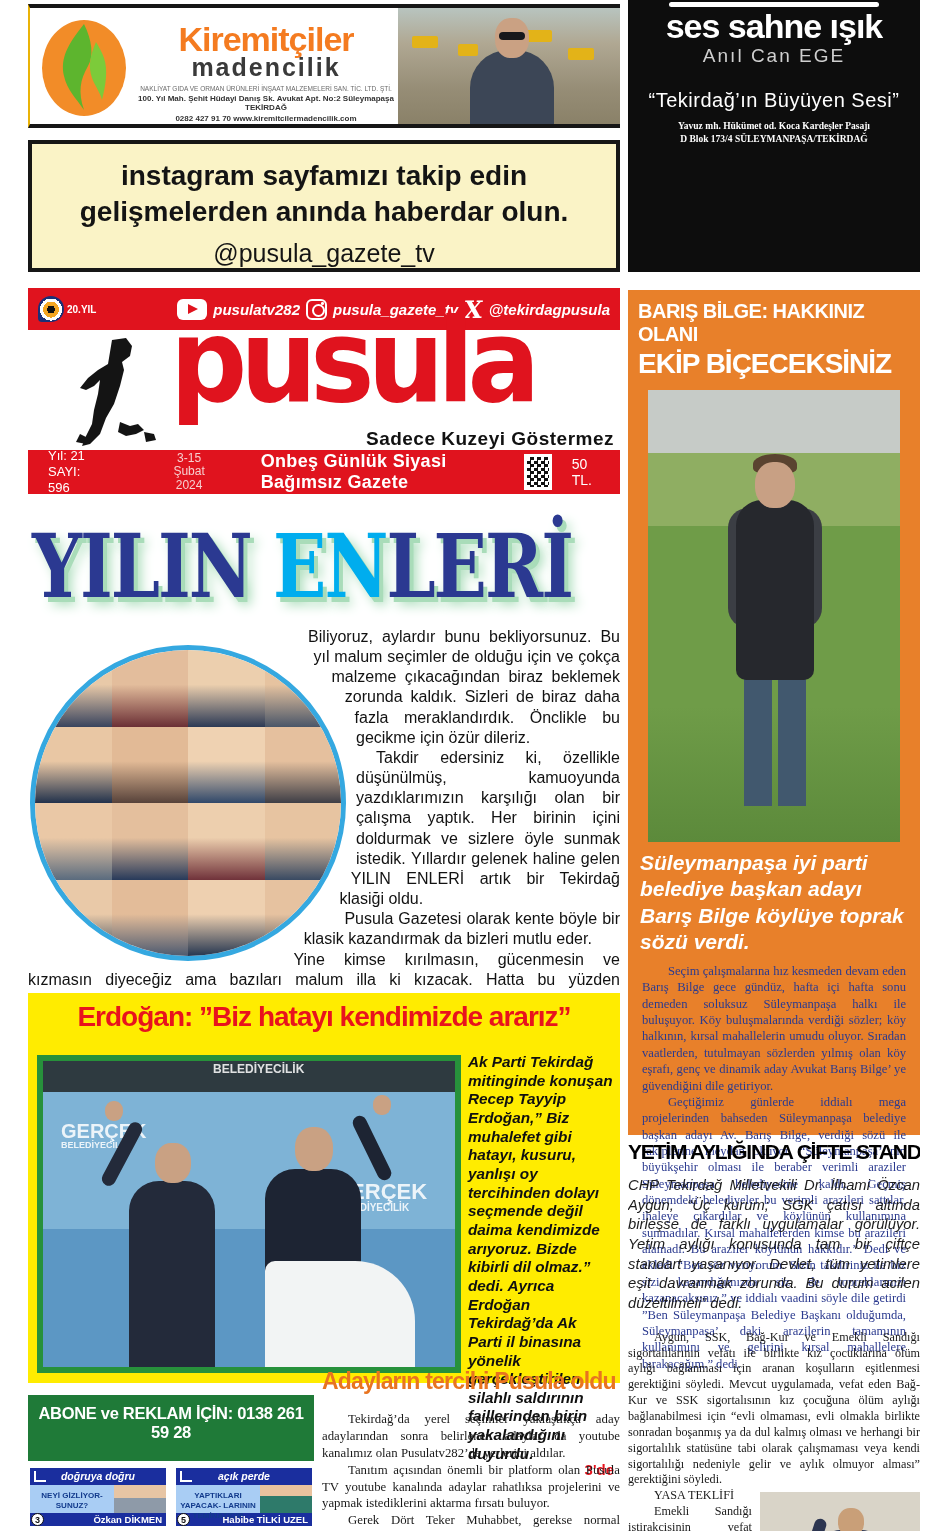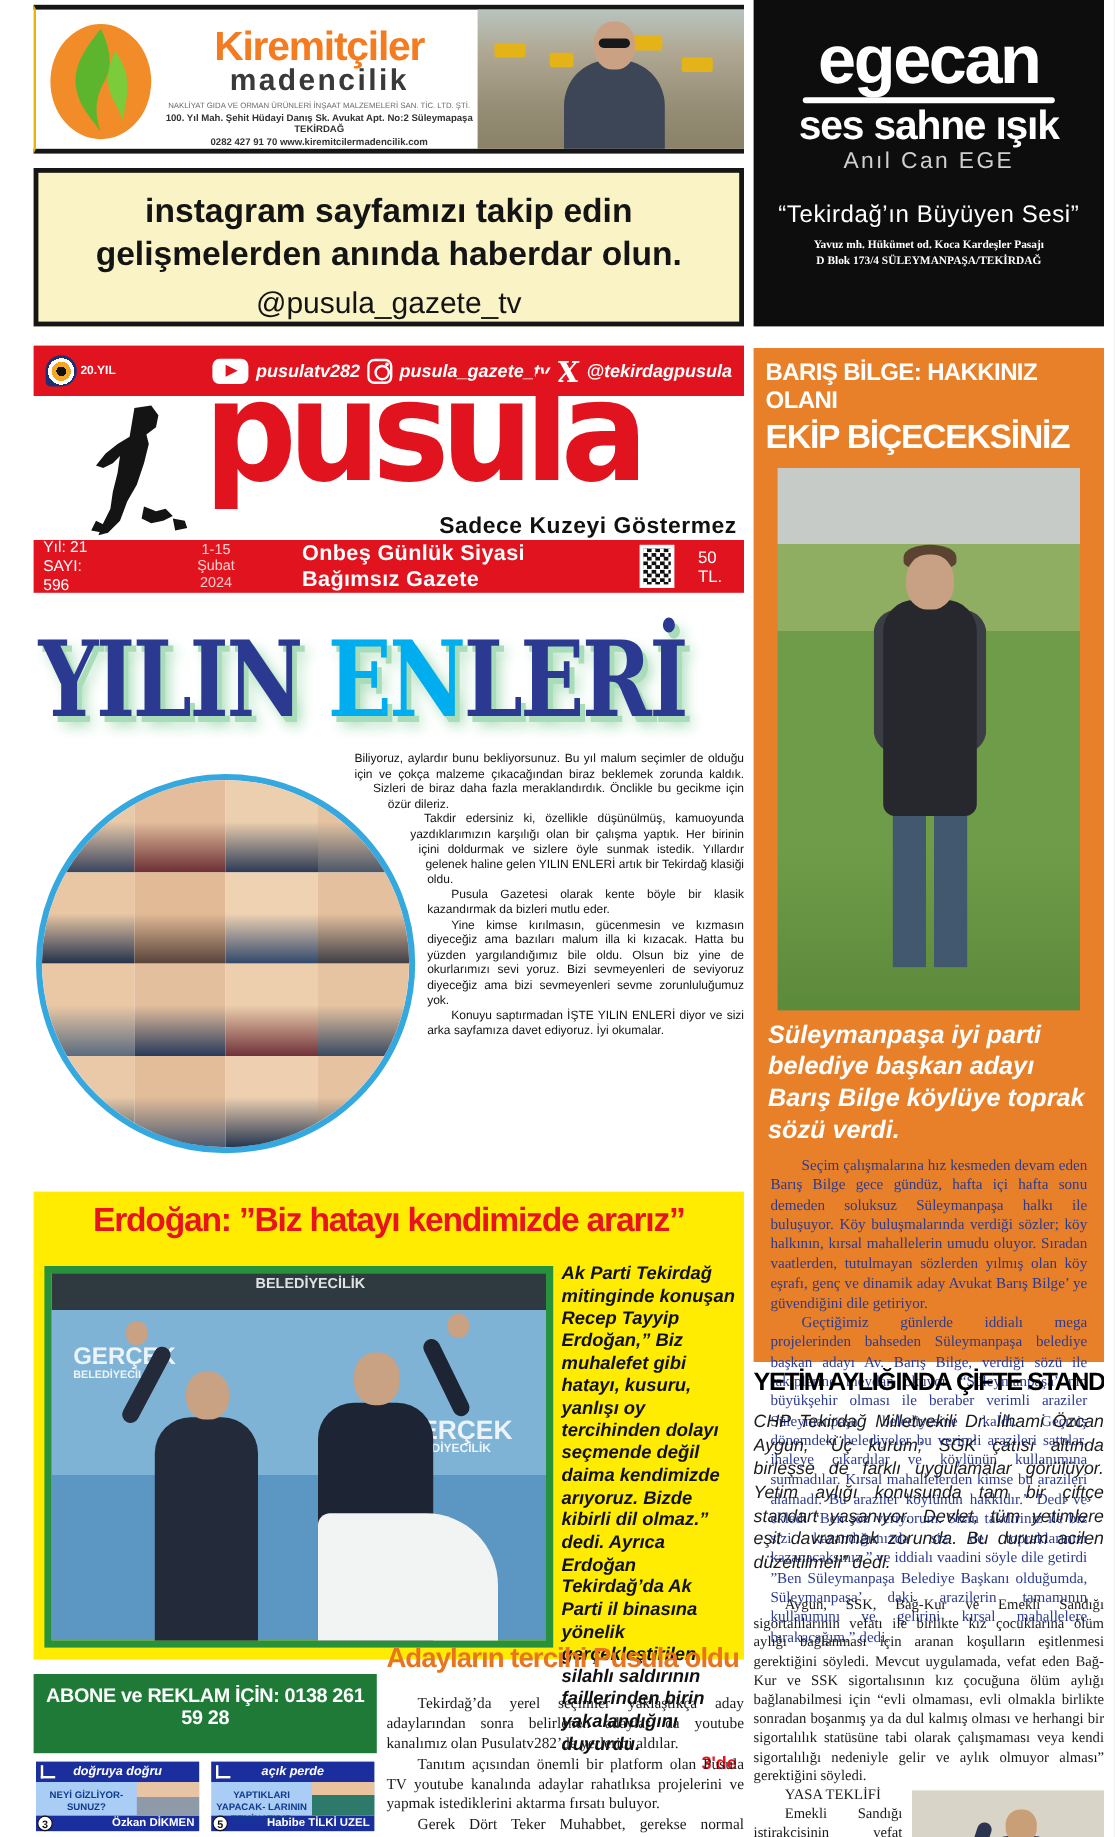--- a/index.html
+++ b/index.html
@@ -45,21 +45,21 @@
   .yt-icon::after { content:""; position:absolute; left:11px; top:5px; border-left:10px solid #e0131e; border-top:5.5px solid transparent; border-bottom:5.5px solid transparent; }
   .ig-icon { width:21px; height:21px; border:2.5px solid #fff; border-radius:6px; position:relative; }
   .ig-icon::before { content:""; position:absolute; left:3.5px; top:3.5px; width:9px; height:9px; border:2px solid #fff; border-radius:50%; }
   .ig-icon::after { content:""; position:absolute; right:1.5px; top:1.5px; width:2.5px; height:2.5px; background:#fff; border-radius:50%; }
   .x-icon { font-weight:bold; font-size:24px; color:#fff; font-family:"DejaVu Serif", serif; transform:skewX(-8deg); }
   .handle { font-size:15px; font-style:italic; font-weight:600; }
   .mast-mid { position:relative; height:120px; background:#fff; overflow:visible; }
   .pusula-logo { position:absolute; left:142px; top:-26px; font-family:"DejaVu Sans", sans-serif; font-size:108px; font-weight:bold; color:#e0131e; letter-spacing:-7px; line-height:1.05; transform:scaleY(1.08); }
   .tagline { position:absolute; right:6px; bottom:0px; font-size:19px; font-weight:bold; color:#111; letter-spacing:.5px; }
   .ata { position:absolute; left:32px; bottom:2px; width:110px; height:112px; }
-  .mast-botbar { height:44px; background:#e0131e; color:#fff; display:flex; align-items:center; padding:0 8px; gap:20px; }
+  .mast-botbar { height:44px; background:#e0131e; color:#fff; display:flex; align-items:center; padding:0 20px; gap:20px; }
   .issue-block { font-size:13px; line-height:1.25; }
   .date-block { font-size:12px; line-height:1.1; color:#f6cfcf; text-align:center; margin-left:64px; }
   .gazete-sub { font-size:18px; font-weight:bold; letter-spacing:.3px; margin-left:36px; }
   .qr { width:36px; height:36px; background:#fff; padding:3px; margin-left:auto; }
   .qr-in { width:100%; height:100%; background:repeating-conic-gradient(#111 0% 25%, #fff 0% 50%); background-size:7px 7px; }
   .price { font-size:14px; }
 
   
   .orange-panel { position:absolute; left:628px; top:290px; width:292px; height:845px; background:#e8802a; color:#fff; }
   .bilge-kicker { font-size:20px; font-weight:bold; letter-spacing:-.5px; margin:10px 10px 0; }
@@ -71,21 +71,21 @@
   .bilge-man-arms { position:absolute; left:80px; top:118px; width:94px; height:120px; border-left:16px solid #3b3e44; border-right:16px solid #3b3e44; border-radius:20px; }
   .bilge-man-legs { position:absolute; left:96px; top:286px; width:62px; height:130px; background:linear-gradient(90deg,#41586e 0 45%, transparent 45% 55%, #41586e 55% 100%); }
   .bilge-caption { font-size:21px; font-weight:bold; font-style:italic; margin:8px 12px 0; line-height:1.25; }
   .bilge-body { font-family:"Liberation Serif", serif; color:#2b3a8f; font-size:12.6px; line-height:1.3; text-align:justify; margin:8px 14px 0; }
   .bilge-body p { text-indent:26px; }
 
   
   .lead { position:absolute; left:28px; top:498px; width:592px; height:494px; }
   .lead-head { font-family:"DejaVu Serif", serif; font-weight:bold; font-size:70px; letter-spacing:-2px; transform:scaleY(1.25); transform-origin:top left; white-space:nowrap; text-shadow:4px 4px 0 #a9dcb9, 7px 7px 10px #a9dcb9; margin:16px 0 0 4px; }
   .lh-navy { color:#2b3991; } .lh-cyan { color:#00adee; }
-  .lead-textwrap { margin-top:30px; font-size:10px; line-height:1.26; text-align:justify; color:#121212; }
+  .lead-textwrap { margin-top:30px; font-size:16px; line-height:1.26; text-align:justify; color:#121212; }
   .collage { float:left; width:316px; height:316px; border-radius:50%; border:5px solid #35a8e0; overflow:hidden; margin:18px 10px 0 2px; shape-outside:circle(50% at 50% 50%); shape-margin:10px; background:#fff; display:flex; flex-wrap:wrap; }
   .face { width:25%; height:25%; }
   .lead-textwrap p { text-indent:20px; }
 
   
   .yellow-panel { position:absolute; left:28px; top:993px; width:592px; height:390px; background:#ffec00; }
   .erd-head { color:#e8131d; font-size:28px; font-weight:bold; letter-spacing:-1px; text-align:center; padding-top:8px; }
   .erd-photo { position:absolute; left:9px; top:62px; width:424px; height:318px; border:6px solid #27913b; background:linear-gradient(180deg,#2e3a40 0 10%, #7eb3d6 10% 55%, #5c97c4 55% 100%); overflow:hidden; }
   .backdrop-txt { position:absolute; color:rgba(255,255,255,.85); font-weight:bold; line-height:1; }
   .erd-fig { position:absolute; border-radius:30px 30px 0 0; background:#232a3a; }
@@ -147,21 +147,20 @@
       <div class="digger" style="left:120px; top:22px; width:34px;"></div>
       <div class="digger" style="left:170px; top:40px;"></div>
       <div class="digger" style="left:60px; top:36px; width:20px;"></div>
       <div class="quarry-man"></div>
       <div class="quarry-head"></div>
       <div class="quarry-glasses"></div>
     </div>
   </div>
 
   <div class="ad-egecan">
-    <div class="egecan-title">egecan</div>
     <div class="egecan-rule"></div>
     <div class="egecan-sub">ses sahne ışık</div>
     <div class="egecan-owner">Anıl Can EGE</div>
     <div class="egecan-slogan">“Tekirdağ’ın Büyüyen Sesi”</div>
     <div class="egecan-addr">
       <div>Yavuz mh. Hükümet od. Koca Kardeşler Pasajı</div>
       <div>D Blok 173/4 SÜLEYMANPAŞA/TEKİRDAĞ</div>
     </div>
   </div>
 
@@ -192,21 +191,21 @@
       </svg>
       <div class="pusula-logo">pusula</div>
       <div class="tagline">Sadece Kuzeyi Göstermez</div>
     </div>
     <div class="mast-botbar">
       <div class="issue-block">
         <div>Yıl: 21</div>
         <div>SAYI: 596</div>
       </div>
       <div class="date-block">
-        <div>1-15</div>
+        <div>3-15</div>
         <div>Şubat</div>
         <div>2024</div>
       </div>
       <div class="gazete-sub">Onbeş Günlük Siyasi Bağımsız Gazete</div>
       <div class="qr">
           <div class="qr-in"></div>
         </div>
       <div class="price">50 TL.</div>
     </div>
   </div>

